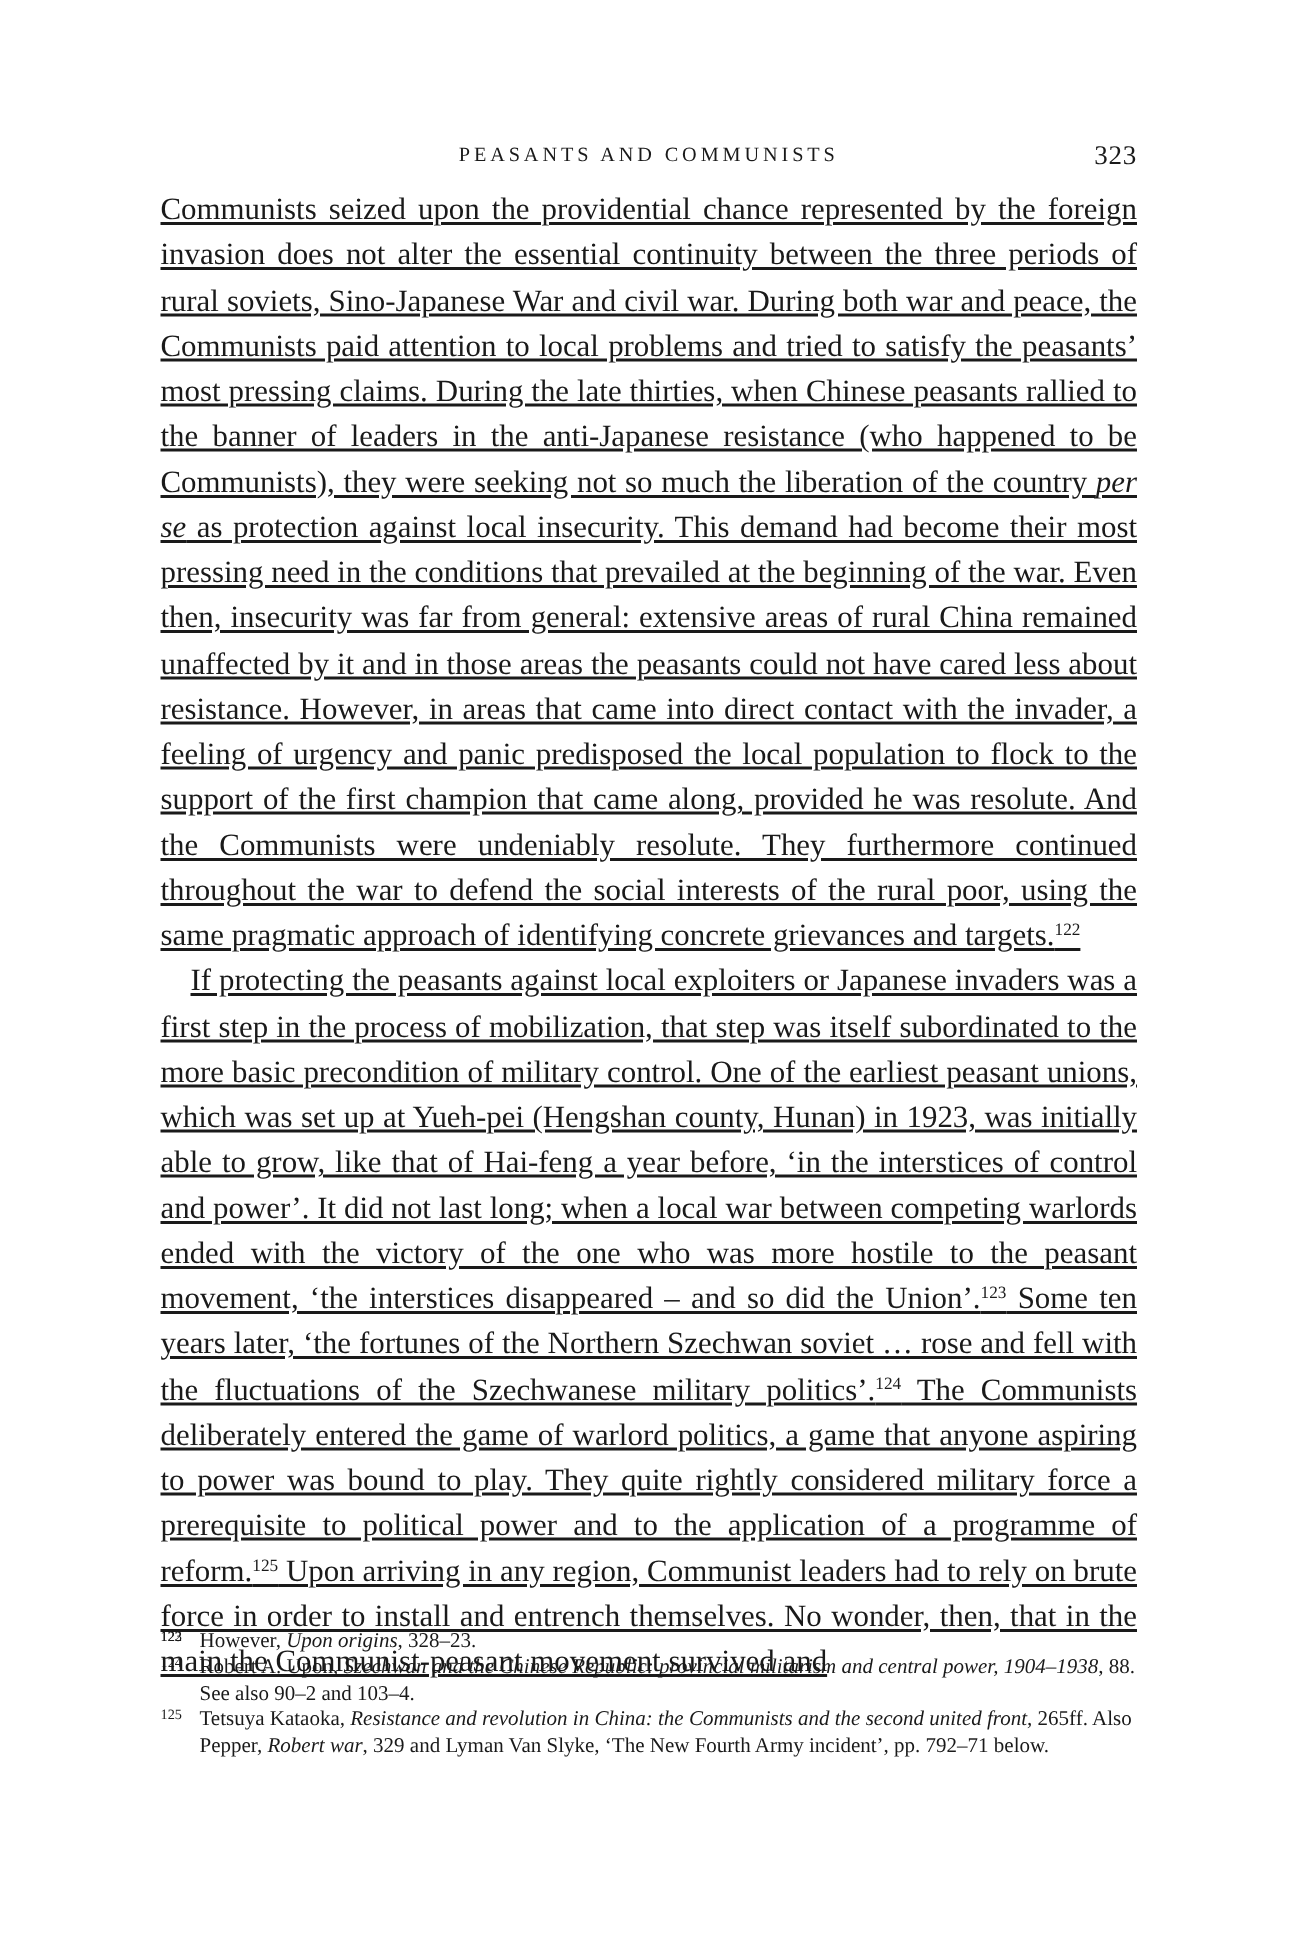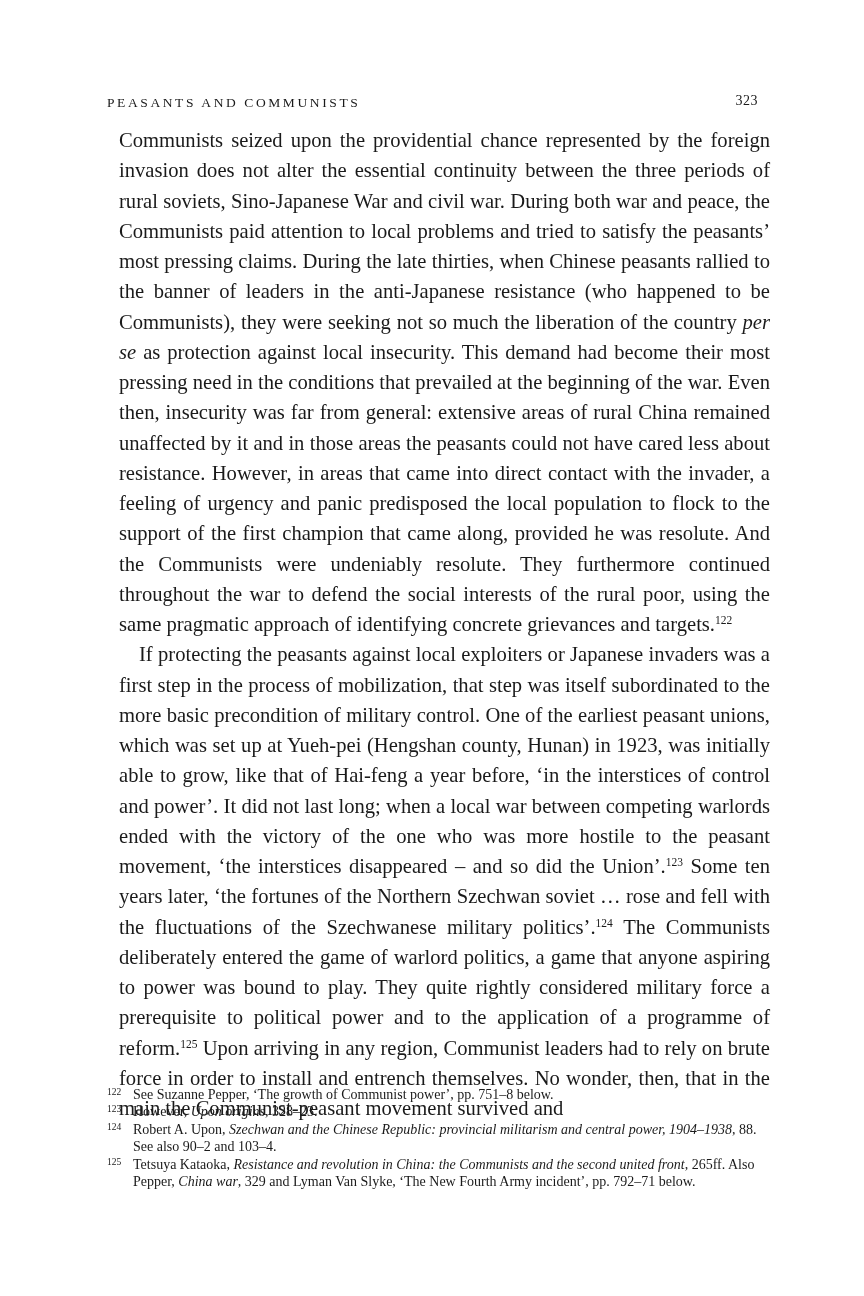--- a/index.html
+++ b/index.html
@@ -25,44 +25,45 @@
       position: absolute;
       top: 93px;
       left: 0;
       width: 651px;
       height: 24px;
     }
     .running-title {
       position: absolute;
       left: 0;
       width: 651px;
-      text-align: left;
+      text-align: center;
       font-size: 13.5px;
       letter-spacing: 2.6px;
       font-variant: small-caps;
       text-transform: uppercase;
       top: 2px;
     }
     .page-number {
       position: absolute;
       right: 0;
       top: 0;
-      font-size: 14px;
+      font-size: 18px;
       letter-spacing: 0.5px;
       text-align: right;
     }
     .body-text {
       position: absolute;
       top: 125px;
-      left: 12px;
+      left: 0;
       width: 651px;
       font-size: 20.6px;
       line-height: 30.25px;
       text-align: justify;
       hyphens: none;
+      text-decoration: underline;
     }
     .body-text p {
       margin: 0;
     }
     .body-text p.indent {
       text-indent: 20px;
     }
     sup.ref {
       font-size: 11.5px;
       vertical-align: 7px;
@@ -98,19 +99,19 @@
     <div class="running-title">PEASANTS AND COMMUNISTS</div>
     <div class="page-number">323</div>
   </div>
 
   <div class="body-text" id="body-text">
       <p><span>Communists seized upon the providential chance represented by the foreign invasion does not alter the essential continuity between the three periods of rural soviets, Sino-Japanese War and civil war. During both war and peace, the Communists paid attention to local problems and tried to satisfy the peasants’ most pressing claims. During the late thirties, when Chinese peasants rallied to the banner of leaders in the anti-Japanese resistance (who happened to be Communists), they were seeking not so much the liberation of the country </span><em>per se</em><span> as protection against local insecurity. This demand had become their most pressing need in the conditions that prevailed at the beginning of the war. Even then, insecurity was far from general: extensive areas of rural China remained unaffected by it and in those areas the peasants could not have cared less about resistance. However, in areas that came into direct contact with the invader, a feeling of urgency and panic predisposed the local population to flock to the support of the first champion that came along, provided he was resolute. And the Communists were undeniably resolute. They furthermore continued throughout the war to defend the social interests of the rural poor, using the same pragmatic approach of identifying concrete grievances and targets.</span><sup class="ref">122</sup></p>
       <p class="indent"><span>If protecting the peasants against local exploiters or Japanese invaders was a first step in the process of mobilization, that step was itself subordinated to the more basic precondition of military control. One of the earliest peasant unions, which was set up at Yueh-pei (Hengshan county, Hunan) in 1923, was initially able to grow, like that of Hai-feng a year before, ‘in the interstices of control and power’. It did not last long; when a local war between competing warlords ended with the victory of the one who was more hostile to the peasant movement, ‘the interstices disappeared – and so did the Union’.</span><sup class="ref">123</sup><span> Some ten years later, ‘the fortunes of the Northern Szechwan soviet … rose and fell with the fluctuations of the Szechwanese military politics’.</span><sup class="ref">124</sup><span> The Communists deliberately entered the game of warlord politics, a game that anyone aspiring to power was bound to play. They quite rightly considered military force a prerequisite to political power and to the application of a programme of reform.</span><sup class="ref">125</sup><span> Upon arriving in any region, Communist leaders had to rely on brute force in order to install and entrench themselves. No wonder, then, that in the main the Communist-peasant movement survived and</span></p>
     </div>
 
   <div class="footnotes" id="footnotes">
-      <p class="footnote"><span class="fn-num">122</span><span>See Suzanne Pepper, ‘The growth of Communist power’, pp. 751–8 below.</span></p>
+      <p class="footnote"><span class="fn-num">122</span></p>
       <p class="footnote"><span class="fn-num">123</span><span>However, </span><em>Upon origins</em><span>, 328–23.</span></p>
       <p class="footnote"><span class="fn-num">124</span><span>Robert A. Upon, </span><em>Szechwan and the Chinese Republic: provincial militarism and central power, 1904–1938</em><span>, 88. See also 90–2 and 103–4.</span></p>
-      <p class="footnote"><span class="fn-num">125</span><span>Tetsuya Kataoka, </span><em>Resistance and revolution in China: the Communists and the second united front</em><span>, 265ff. Also Pepper, </span><em>China war</em><span>, 329 and Lyman Van Slyke, ‘The New Fourth Army incident’, pp. 792–71 below.</span></p>
+      <p class="footnote"><span class="fn-num">125</span><span>Tetsuya Kataoka, </span><em>Resistance and revolution in China: the Communists and the second united front</em><span>, 265ff. Also Pepper, </span><em>Robert war</em><span>, 329 and Lyman Van Slyke, ‘The New Fourth Army incident’, pp. 792–71 below.</span></p>
     </div>
 
 </div>
 
 </body></html>

